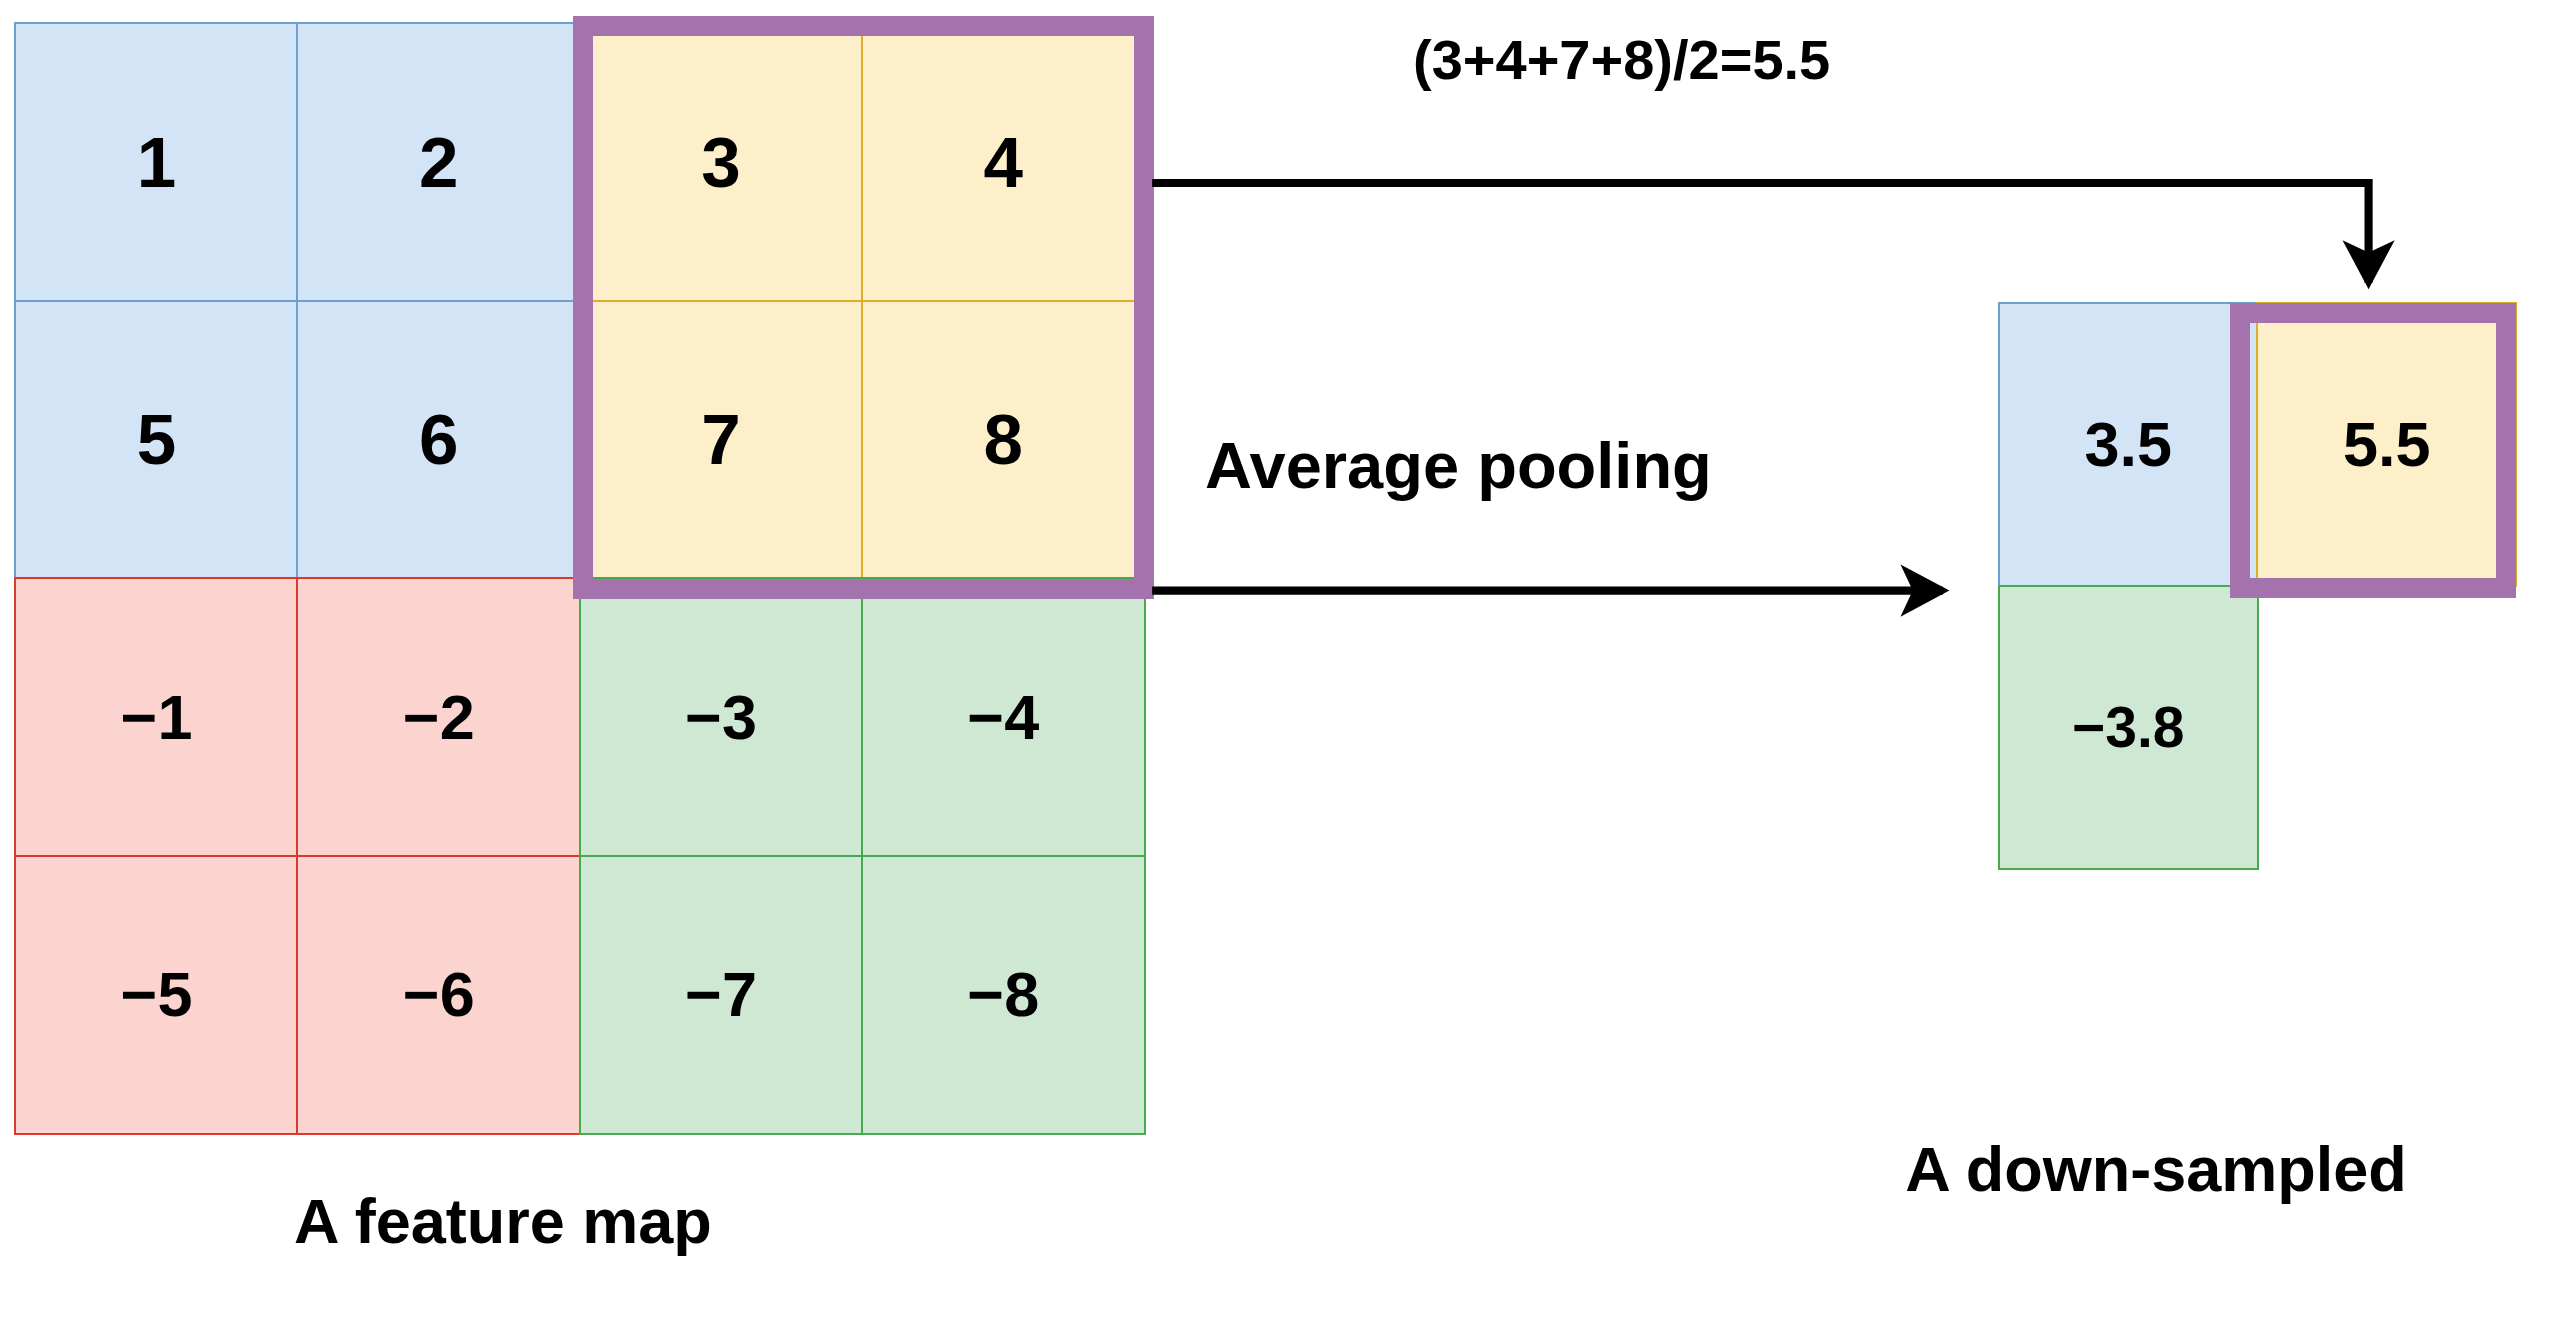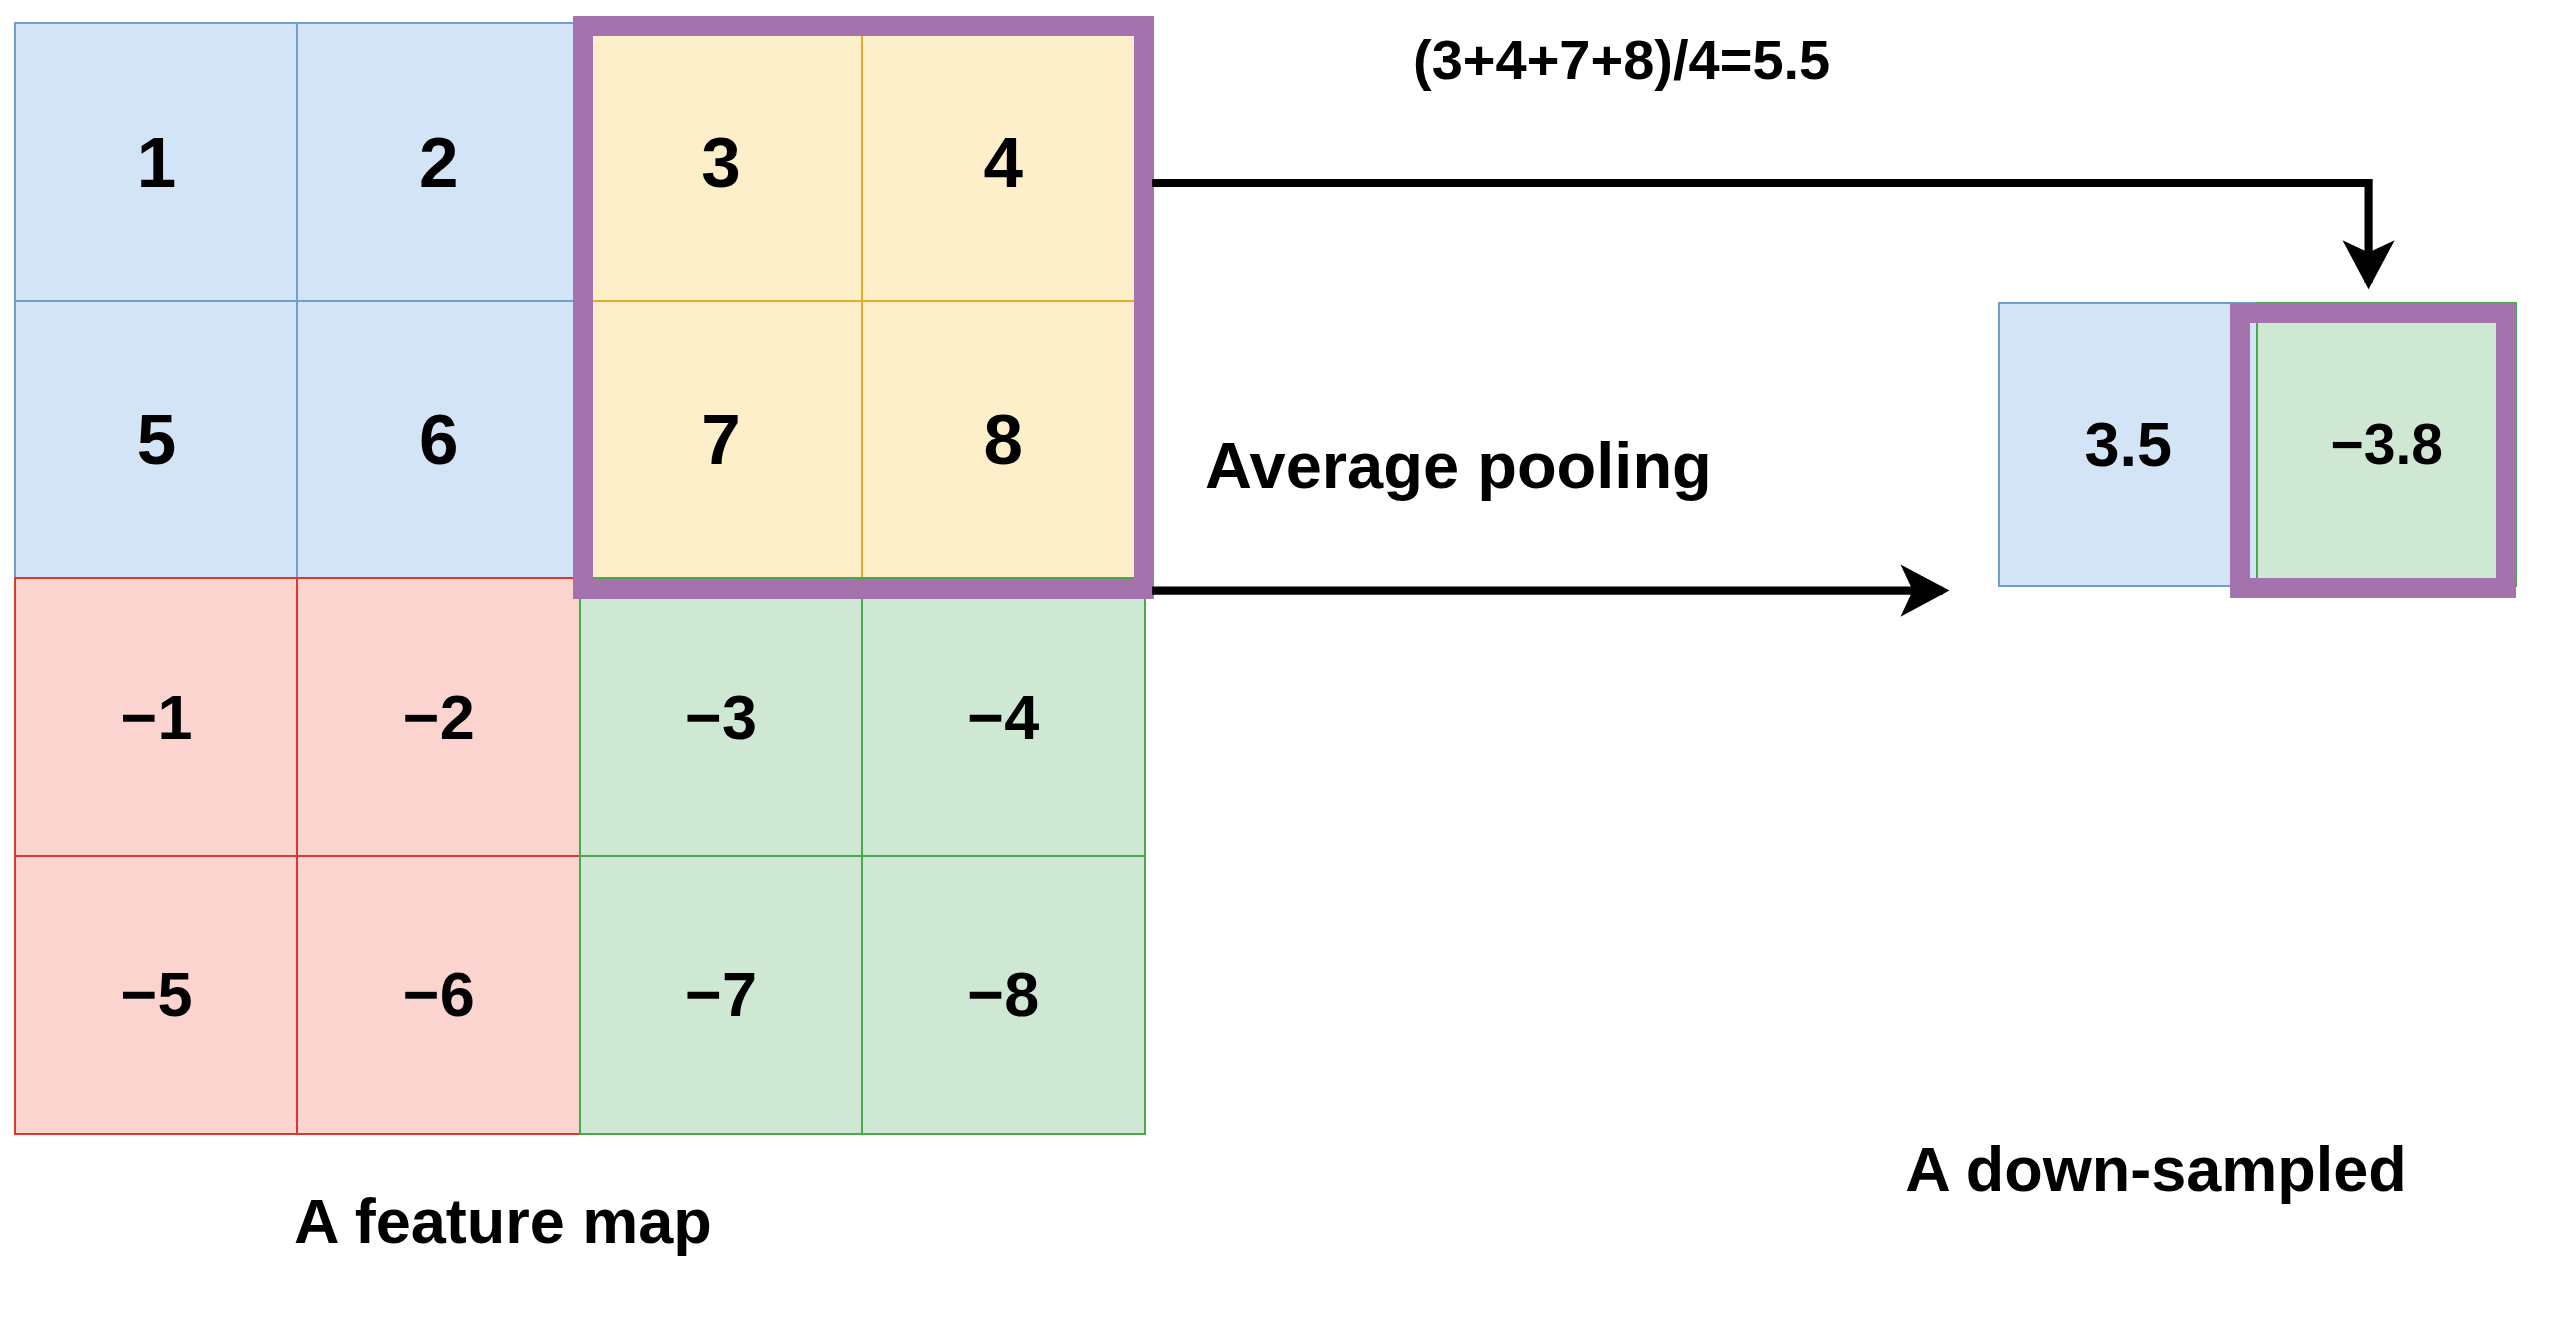--- a/index.html
+++ b/index.html
@@ -150,38 +150,39 @@
     <div class="cell c-pink  neg">−5</div>
     <div class="cell c-pink  neg">−6</div>
     <div class="cell c-green neg">−7</div>
     <div class="cell c-green neg">−8</div>
   </div>
 
   <div class="hl" id="hl-input"></div>
 
   <div class="grid" id="output-grid">
     <div class="cell c-blue">3.5</div>
+    <div class="cell c-yellow">5.5</div>
     <div class="cell c-green neg">−3.8</div>
   </div>
 
   <div class="hl" id="hl-output"></div>
 
   <svg id="overlay" viewBox="0 0 2844 1455">
     <defs>
       <marker id="arrowhead" markerWidth="7" markerHeight="7" refX="5.2" refY="3.5" orient="auto" markerUnits="strokeWidth">
         <path d="M0,0.3 L6,3.5 L0,6.7 L1.5,3.5 Z" fill="#000000"></path>
       </marker>
     </defs>
 
     <path d="M1272,202 L2615,202 L2615,312" fill="none" stroke="#000000" stroke-width="9" marker-end="url(#arrowhead)"></path>
 
     <path d="M1272,652 L2145,652" fill="none" stroke="#000000" stroke-width="9" marker-end="url(#arrowhead)"></path>
   </svg>
 
-  <div class="lbl" id="formula-label">(3+4+7+8)/4=5.5</div>
+  <div class="lbl" id="formula-label">(3+4+7+8)/2=5.5</div>
 
   <div class="lbl" id="input-caption">A feature map</div>
 
   <div class="lbl" id="operation-label">Average pooling</div>
 
   <div class="lbl" id="output-caption">
     <div>A down-sampled</div>
     
   </div>
 

